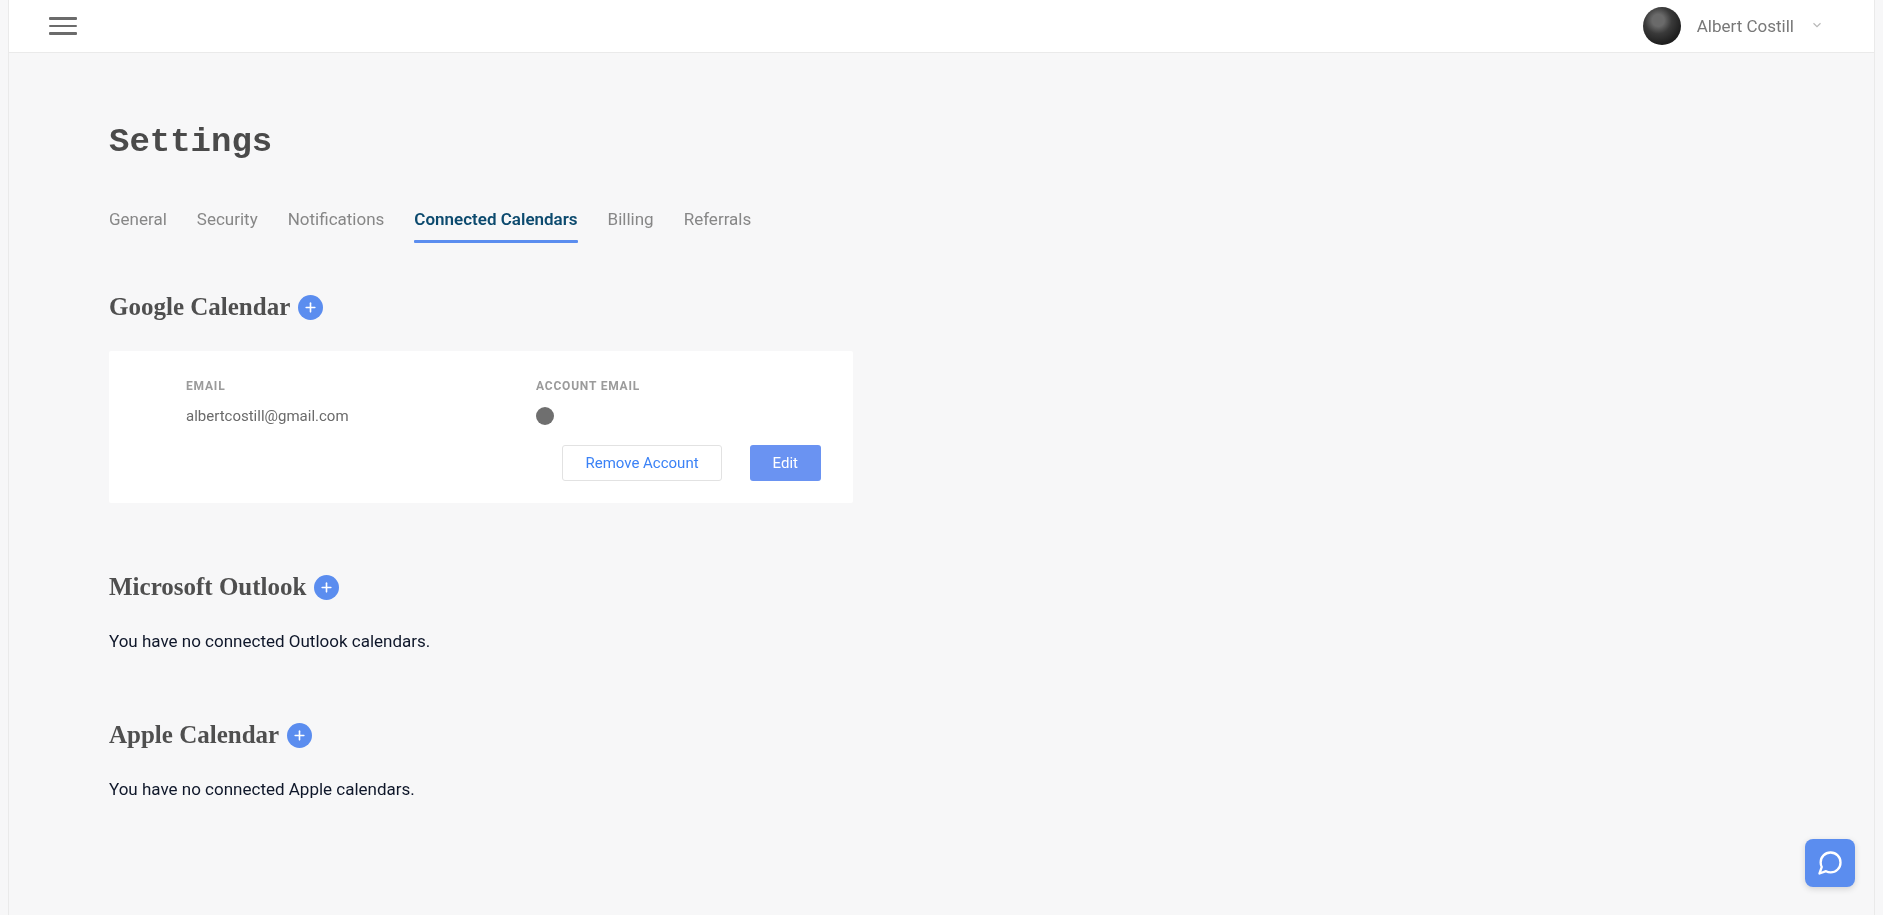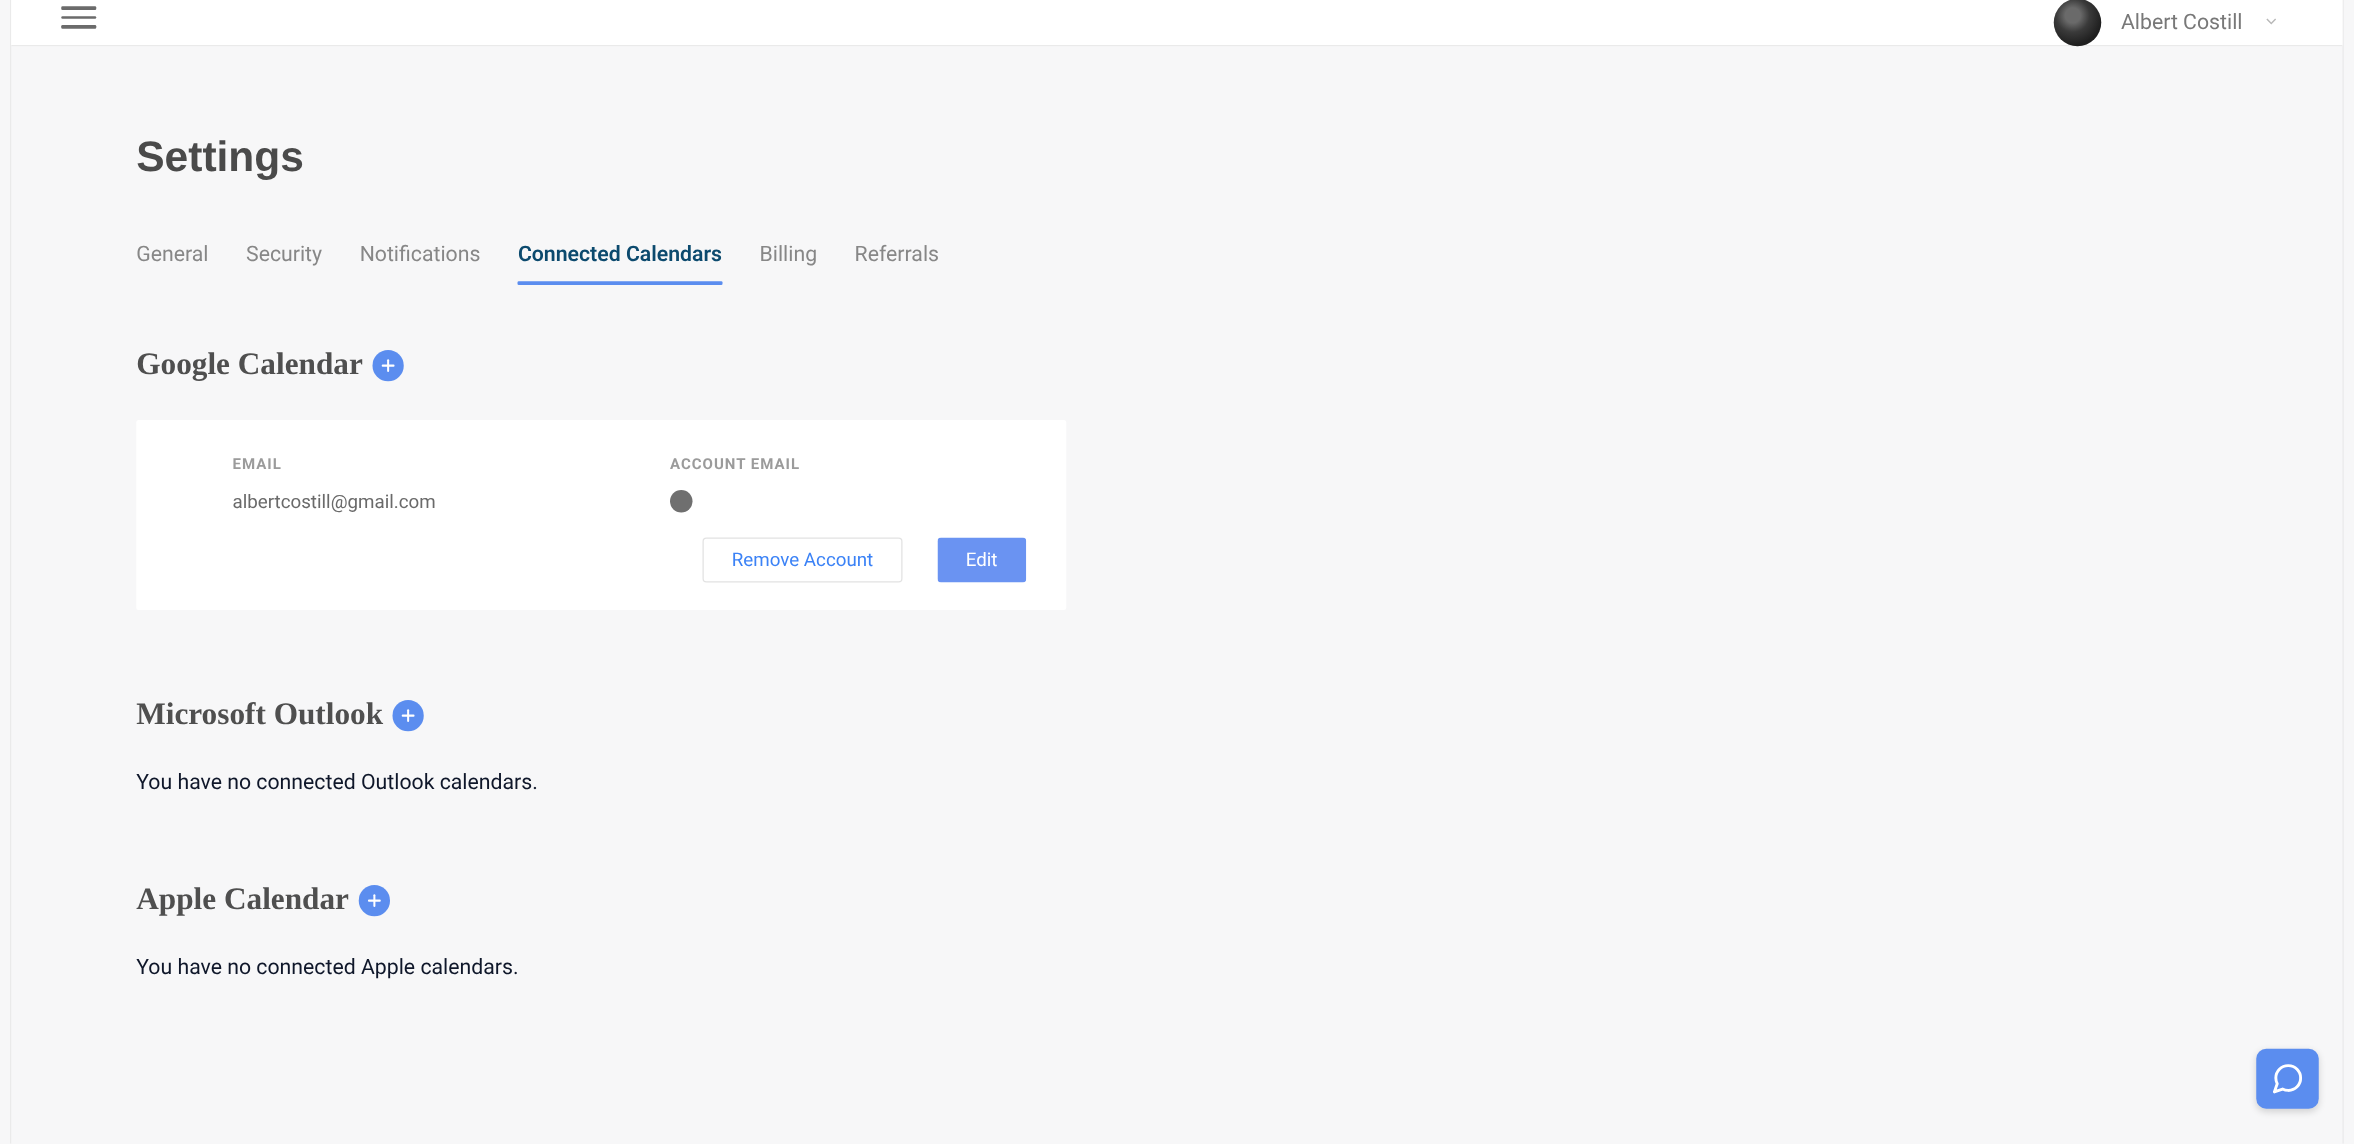--- a/index.html
+++ b/index.html
@@ -12,24 +12,25 @@
   position: relative;
 }
 .app-frame {
   margin: 0 8px;
   background: #f7f7f8;
   min-height: 915px;
   border-left: 1px solid #eaeaea;
   border-right: 1px solid #eaeaea;
 }
 .topbar {
-  height: 37px;
+  height: 53px;
   background: #ffffff;
   border-bottom: 1px solid #eaeaea;
   display: flex;
+  align-items: center;
   padding: 0 40px 0 40px;
 }
 .hamburger {
   width: 28px;
   height: 28px;
   display: flex;
   flex-direction: column;
   justify-content: center;
   gap: 5px;
   cursor: pointer;
@@ -59,21 +60,21 @@
   color: #787878;
 }
 .chevron {
   color: #b8b8b8;
 }
 .content {
   padding: 70px 100px 40px 100px;
   max-width: 1550px;
 }
 .page-title {
-  font-family: Liberation Sans, sans-serif;
+  font-family: Liberation Mono, monospace;
   font-size: 34px;
   font-weight: 700;
   color: #4a4a4a;
   margin-bottom: 48px;
 }
 .tabs {
   display: flex;
   gap: 30px;
   border-bottom: 0;
   margin-bottom: 50px;

